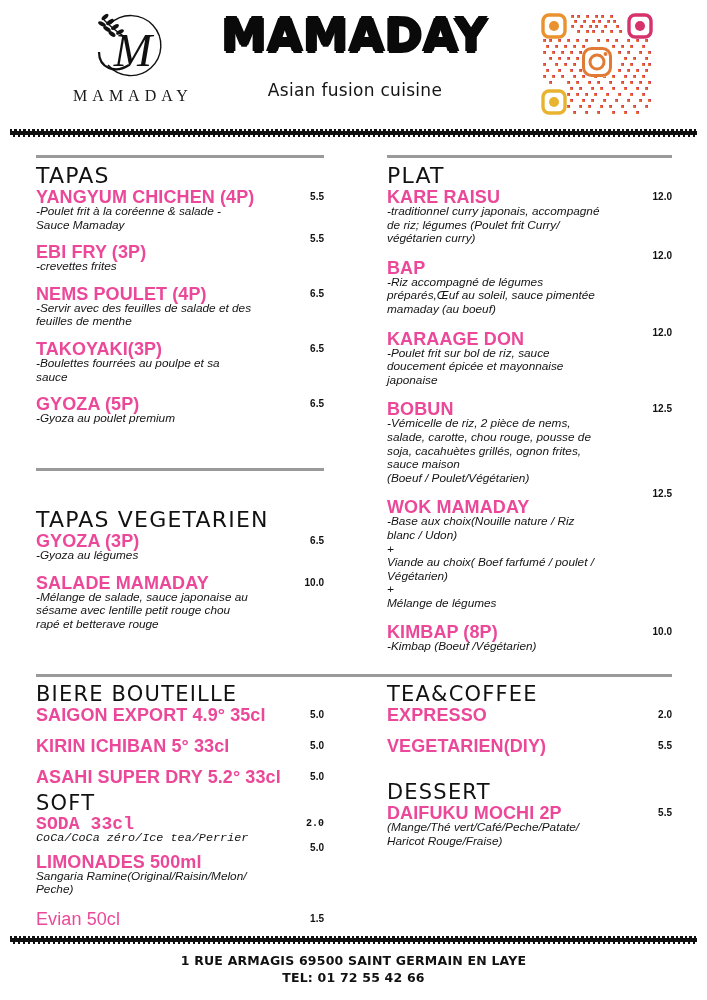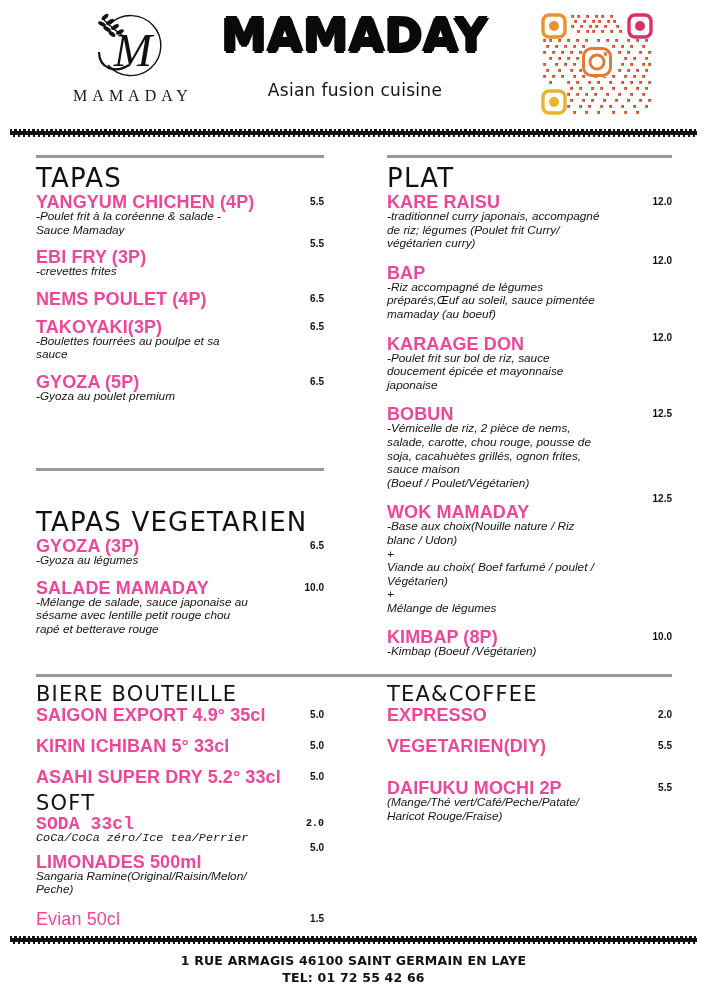--- a/index.html
+++ b/index.html
@@ -105,21 +105,21 @@
     height: 3px;
     background: #9a9a9a;
   }
 
   
   .col-left  { position: absolute; left: 36px;  width: 288px; }
   .col-right { position: absolute; left: 387px; width: 285px; }
 
   .section-heading {
     font-family: "DejaVu Sans", sans-serif;
-    font-size: 26px;
+    font-size: 22px;
     font-weight: 500;
     letter-spacing: 1.2px;
     color: #111;
     margin: 0 0 1px 0;
     white-space: nowrap;
   }
   .section-heading.small { font-size: 21px; }
 
   .item { position: relative; margin-bottom: 10px; }
   .item-head {
@@ -398,20 +398,22 @@
       <div class="item-price" style="top:-13px;">5.5</div>
     </div>
     <div class="item-desc">-crevettes frites</div>
   </div>
 
   <div class="item pin" style="margin-bottom:12px;">
     <div class="item-head">
       <div class="item-name">NEMS POULET (4P)</div>
       <div class="item-price">6.5</div>
     </div>
+    <div class="item-desc wide">-Servir avec des feuilles de salade et des
+feuilles de menthe</div>
   </div>
 
   <div class="item pin" style="margin-bottom:12px;">
     <div class="item-head">
       <div class="item-name">TAKOYAKI(3P)</div>
       <div class="item-price">6.5</div>
     </div>
     <div class="item-desc">-Boulettes fourrées au poulpe et sa
 sauce</div>
   </div>
@@ -576,27 +578,28 @@
     </div>
   </div>
 
   <div class="item pin" style="margin-bottom:26px;">
     <div class="item-head">
       <div class="item-name">VEGETARIEN(DIY)</div>
       <div class="item-price">5.5</div>
     </div>
   </div>
 
+  <div class="section-heading small">DESSERT</div>
 
   <div class="item pin">
     <div class="item-head">
       <div class="item-name">DAIFUKU MOCHI 2P</div>
       <div class="item-price">5.5</div>
     </div>
     <div class="item-desc wide">(Mange/Thé vert/Café/Peche/Patate/
 Haricot Rouge/Fraise)</div>
   </div>
 </div>
 
 <div id="footer-text">
-  <div>1 RUE ARMAGIS 46100 SAINT GERMAIN EN LAYE</div>
+  <div>1 RUE ARMAGIS 69500 SAINT GERMAIN EN LAYE</div>
   <div>TEL: 01 72 55 42 66</div>
 </div>
 
 </body></html>

